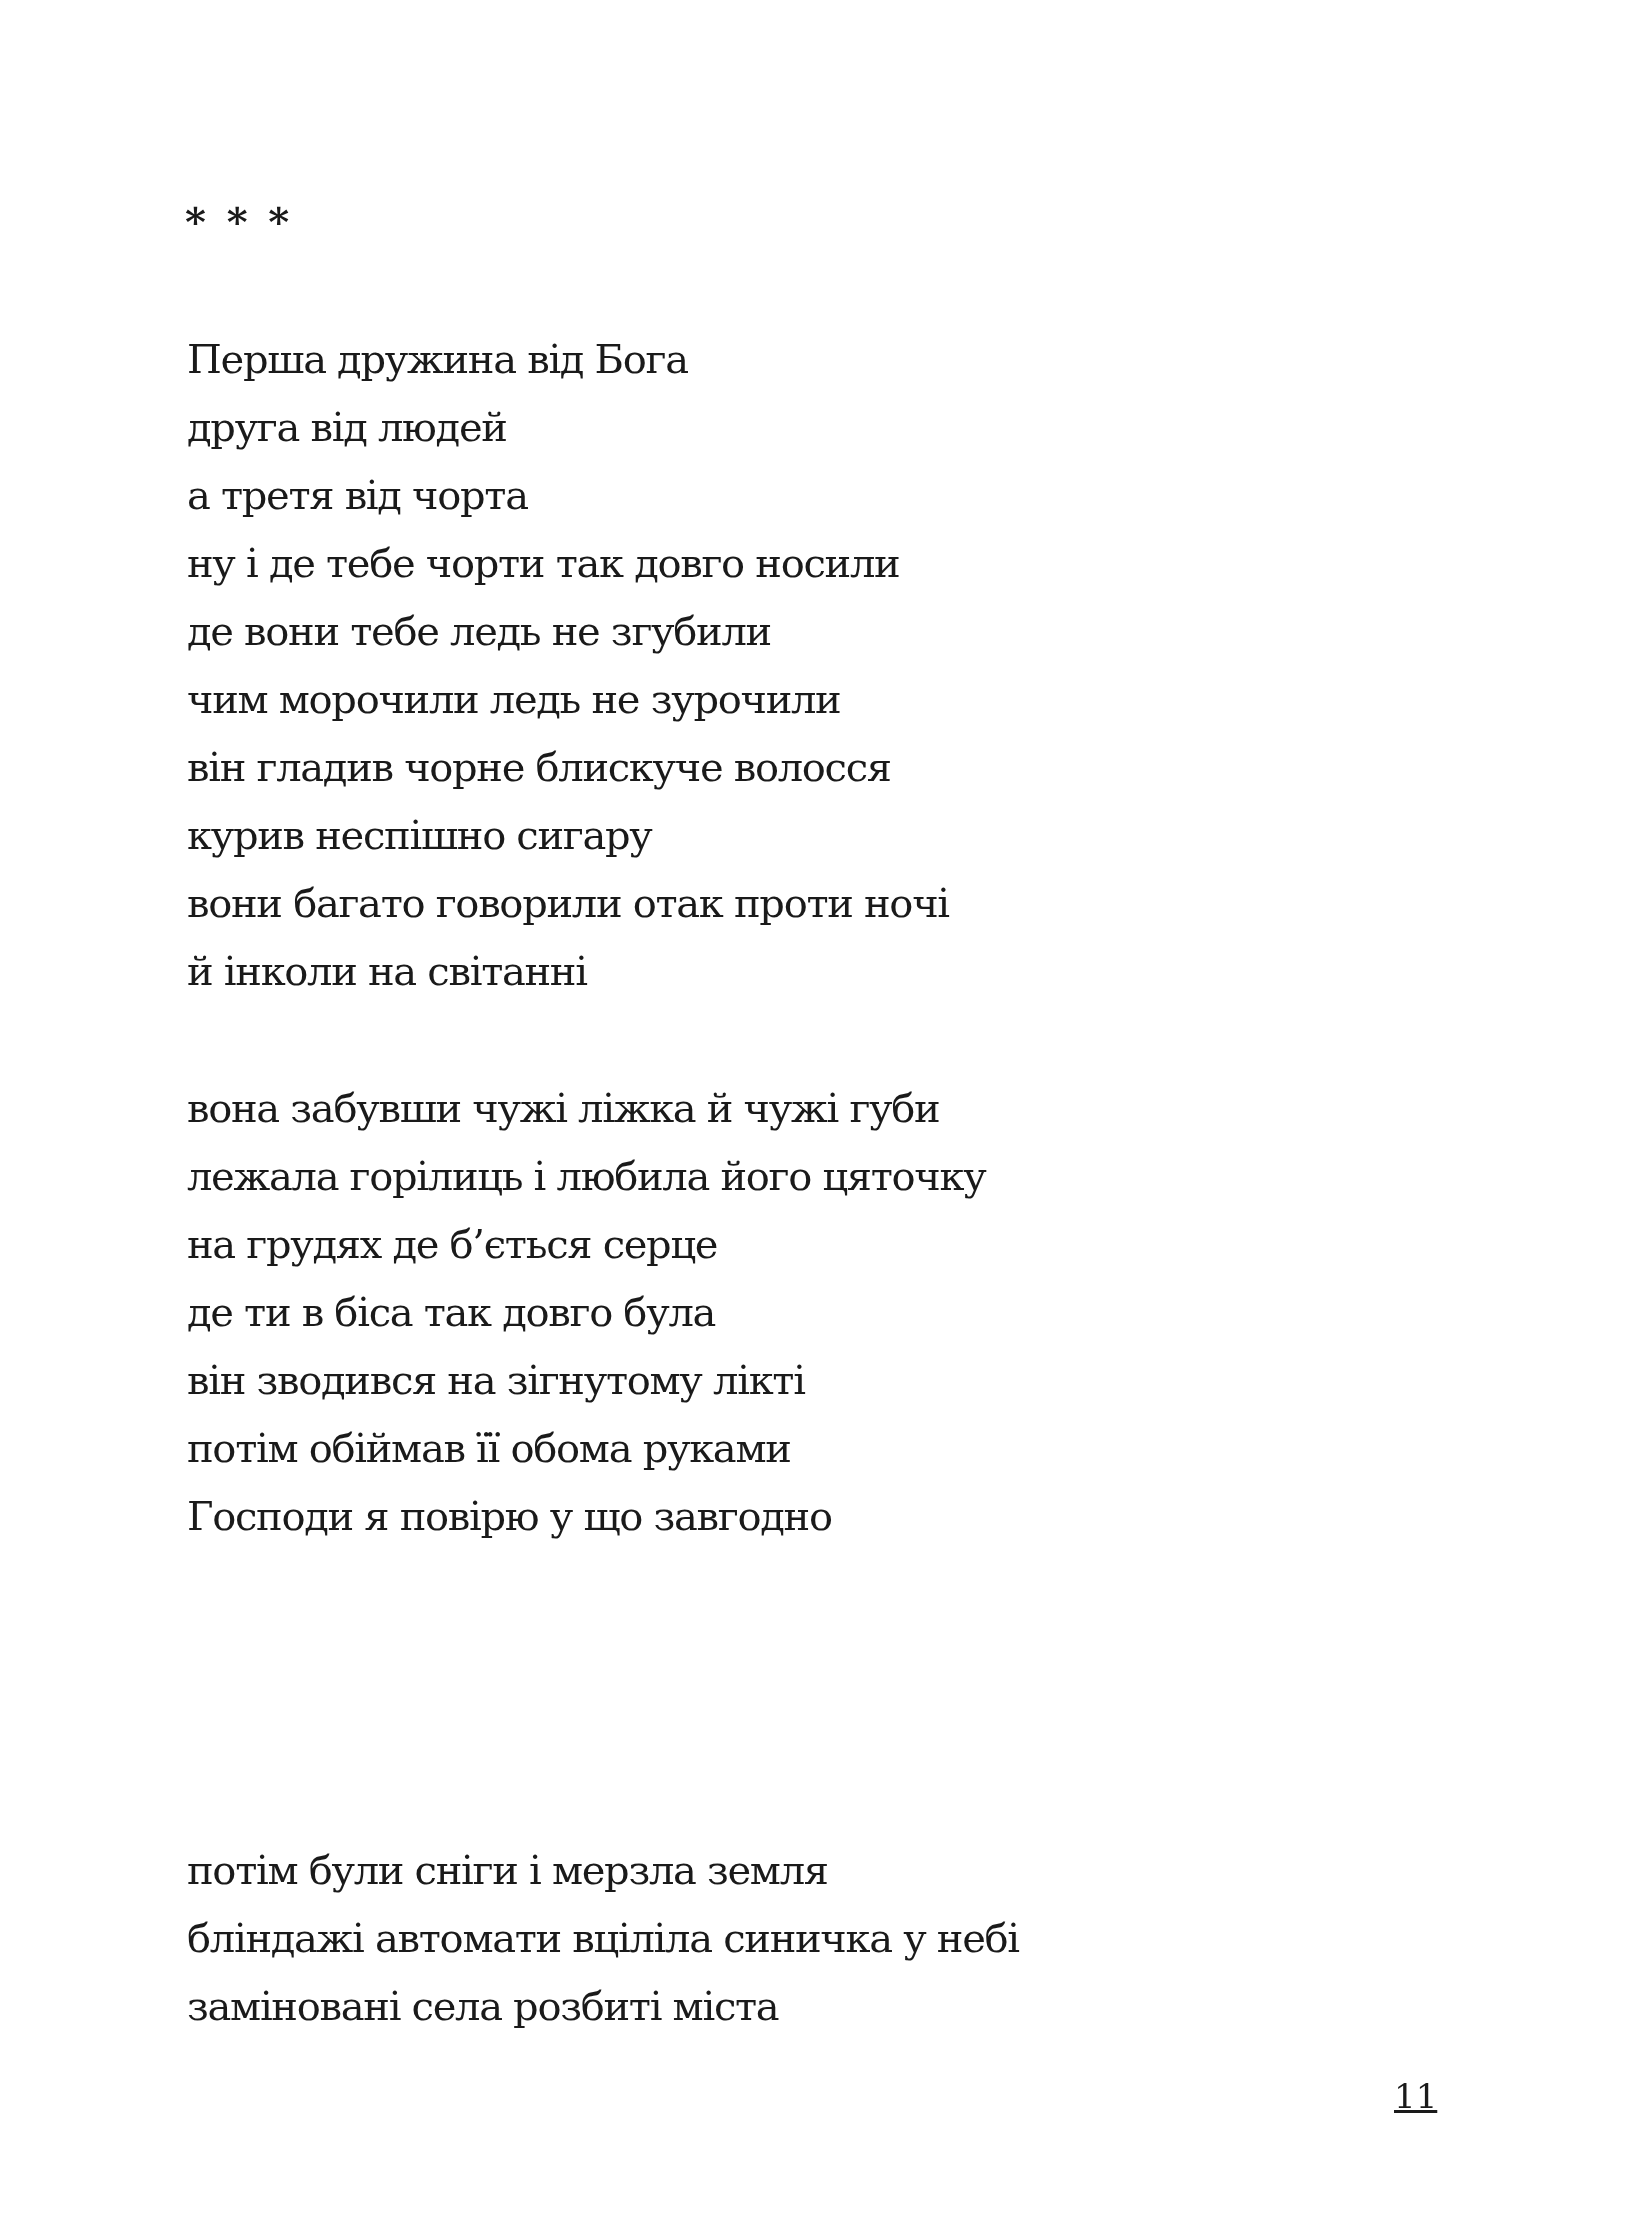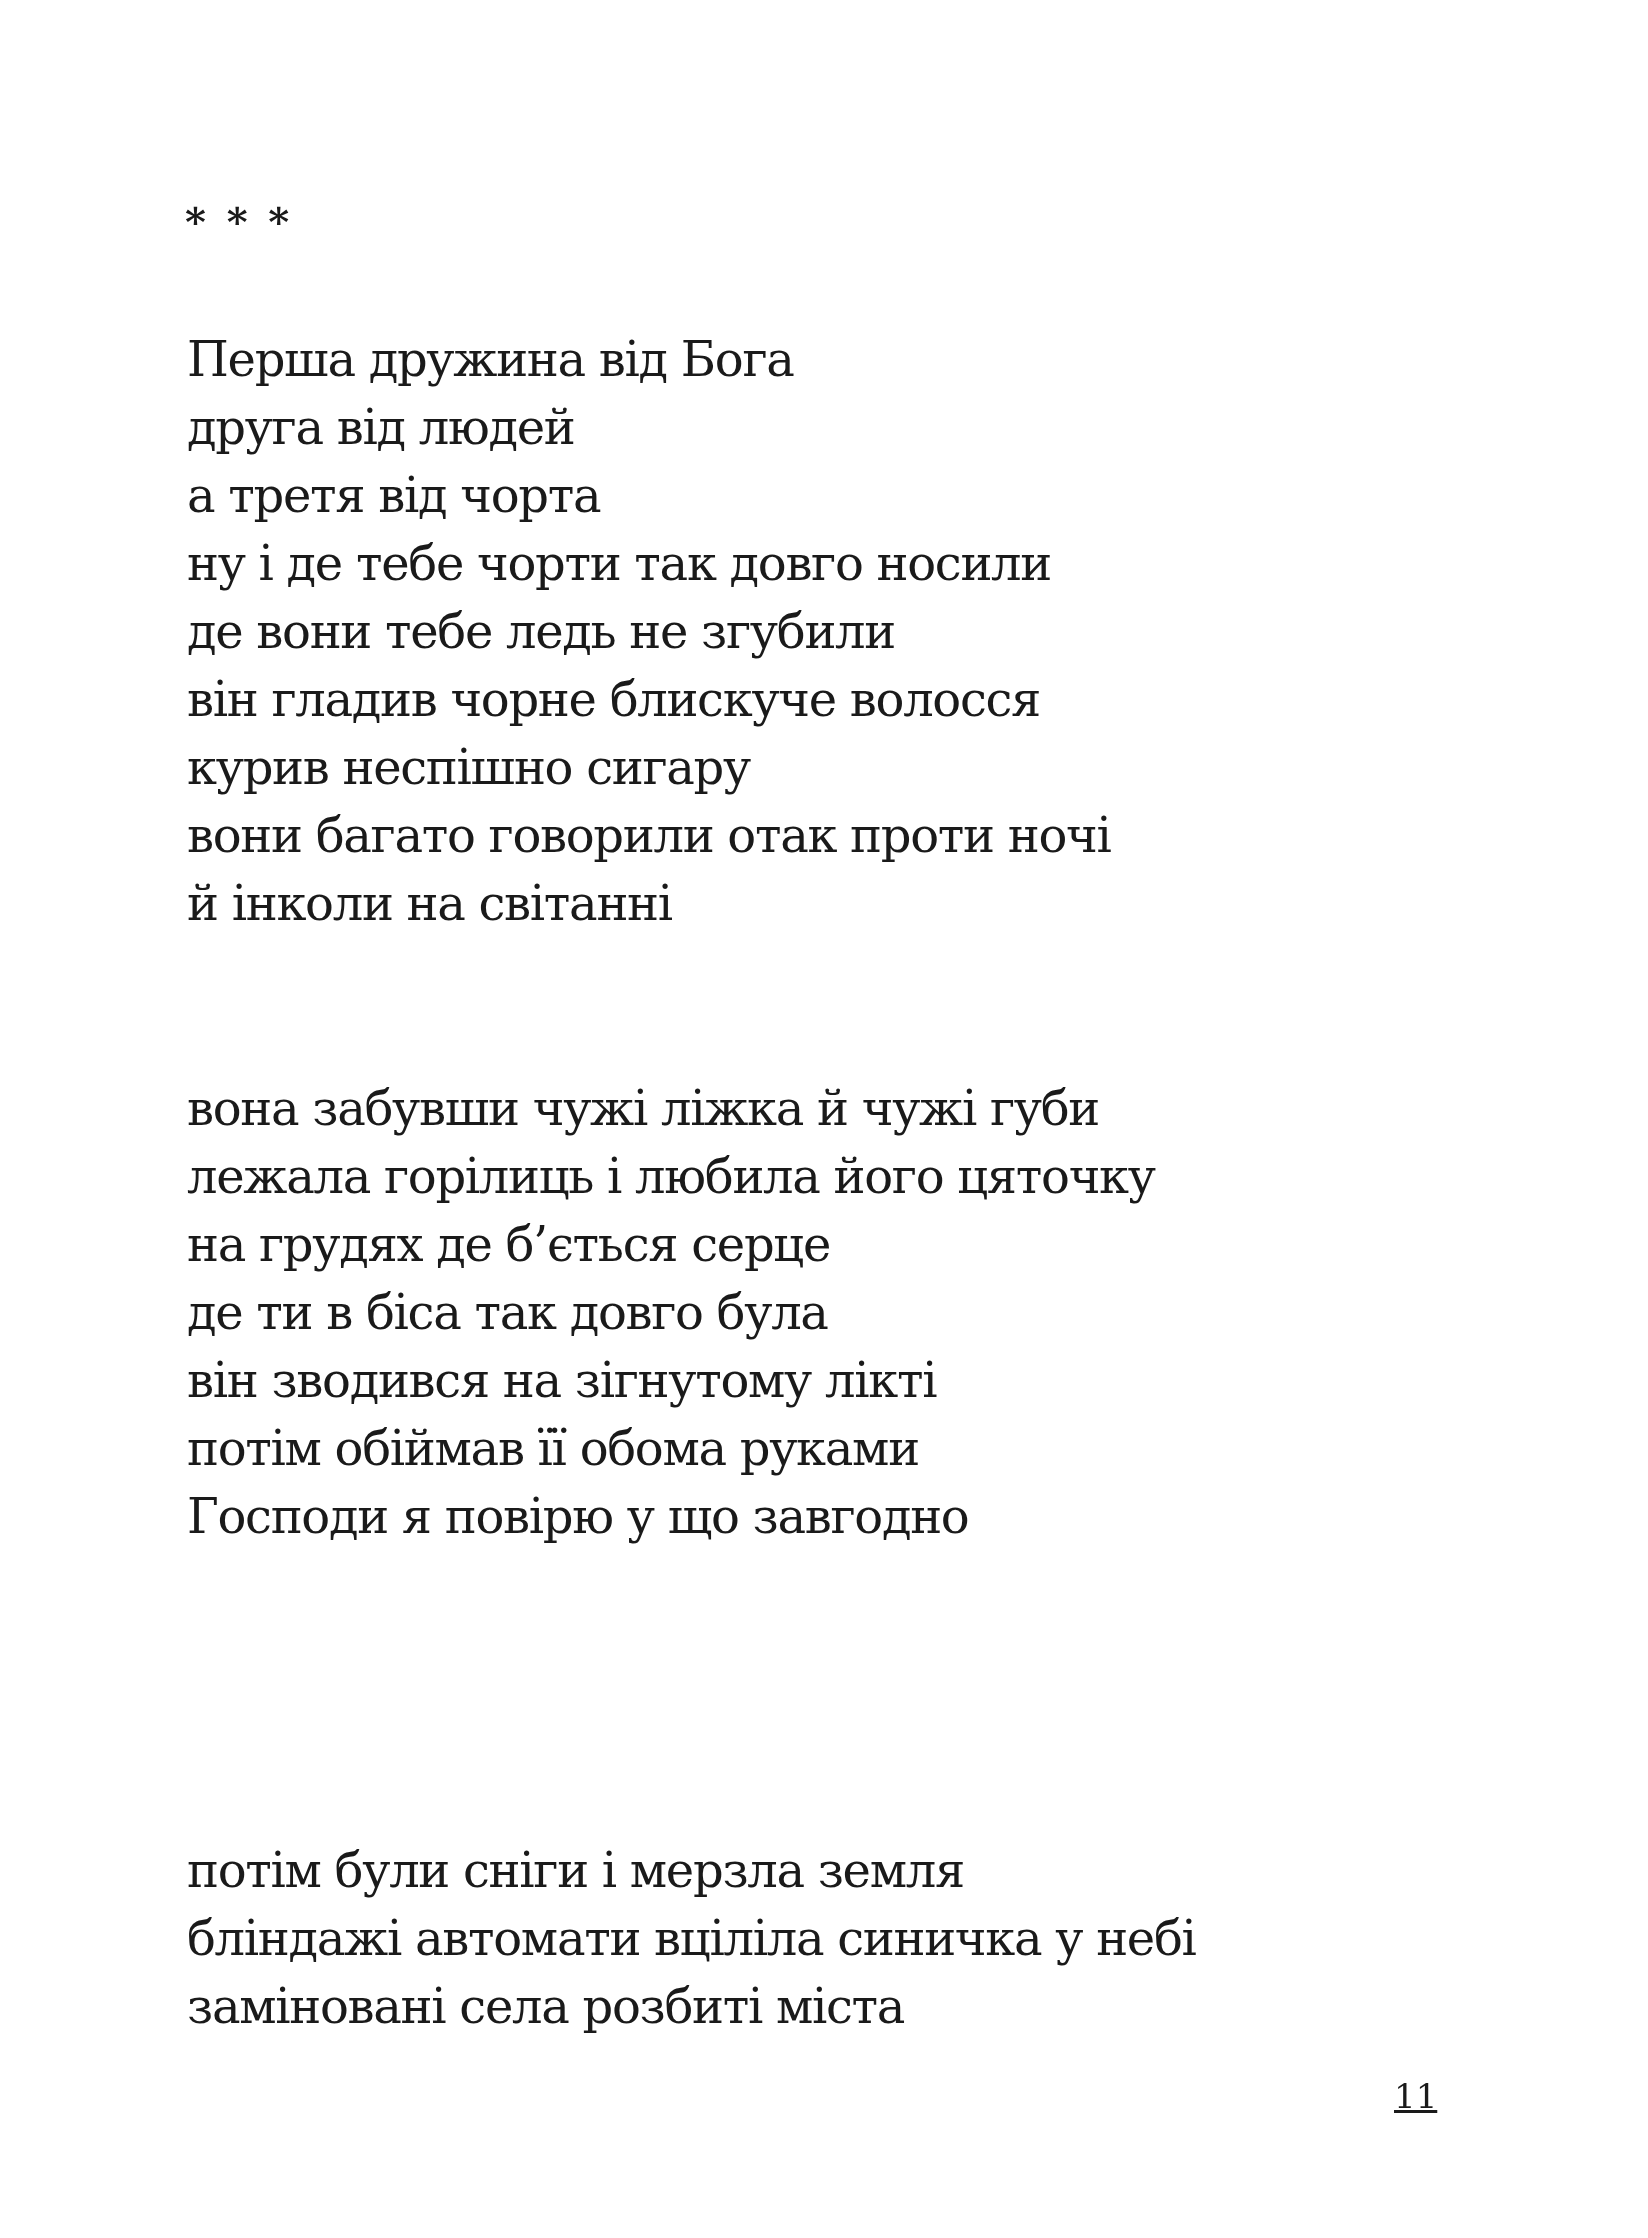--- a/index.html
+++ b/index.html
@@ -1,36 +1,37 @@
 <!DOCTYPE html>
 <html style="font-size:13.7px"><head>
 <meta charset="utf-8">
 <style>
   html, body { margin:0; padding:0; background:#ffffff; }
   body { width:1649px; height:2239px; position:relative; overflow:hidden;
          font-family: "DejaVu Serif", "Liberation Serif", serif; color:#1a1a1a; }
   .stars { position:absolute; left:185px; top:196px; font-size:40px; font-weight:bold; letter-spacing:3.4px; line-height:52px; }
   .stanza { position:absolute; left:187px; margin:0; }
-  .line { display:block; font-size:48px; line-height:68px; white-space:nowrap; letter-spacing:-1.3px; }
+  .line { display:block; font-size:40px; line-height:68px; white-space:nowrap; letter-spacing:-1.3px; }
   #s1 { top:325px; }
   #s2 { top:1074px; }
   #s3 { top:1836px; }
   .pagenum { position:absolute; left:1394px; top:2076px; font-size:34px; line-height:41px;text-decoration:underline; }
 </style>
 </head>
 <body>
 
 <div class="stars">* * *</div>
 
 <div class="stanza" id="s1">
   <span class="line">Перша дружина від Бога</span>
   <span class="line">друга від людей</span>
   <span class="line">а третя від чорта</span>
   <span class="line">ну і де тебе чорти так довго носили</span>
   <span class="line">де вони тебе ледь не згубили</span>
+  <span class="line">чим морочили ледь не зурочили</span>
   <span class="line">він гладив чорне блискуче волосся</span>
   <span class="line">курив неспішно сигару</span>
   <span class="line">вони багато говорили отак проти ночі</span>
   <span class="line">й інколи на світанні</span>
 </div>
 
 <div class="stanza" id="s2">
   <span class="line">вона забувши чужі ліжка й чужі губи</span>
   <span class="line">лежала горілиць і любила його цяточку</span>
   <span class="line">на грудях де б’ється серце</span>

